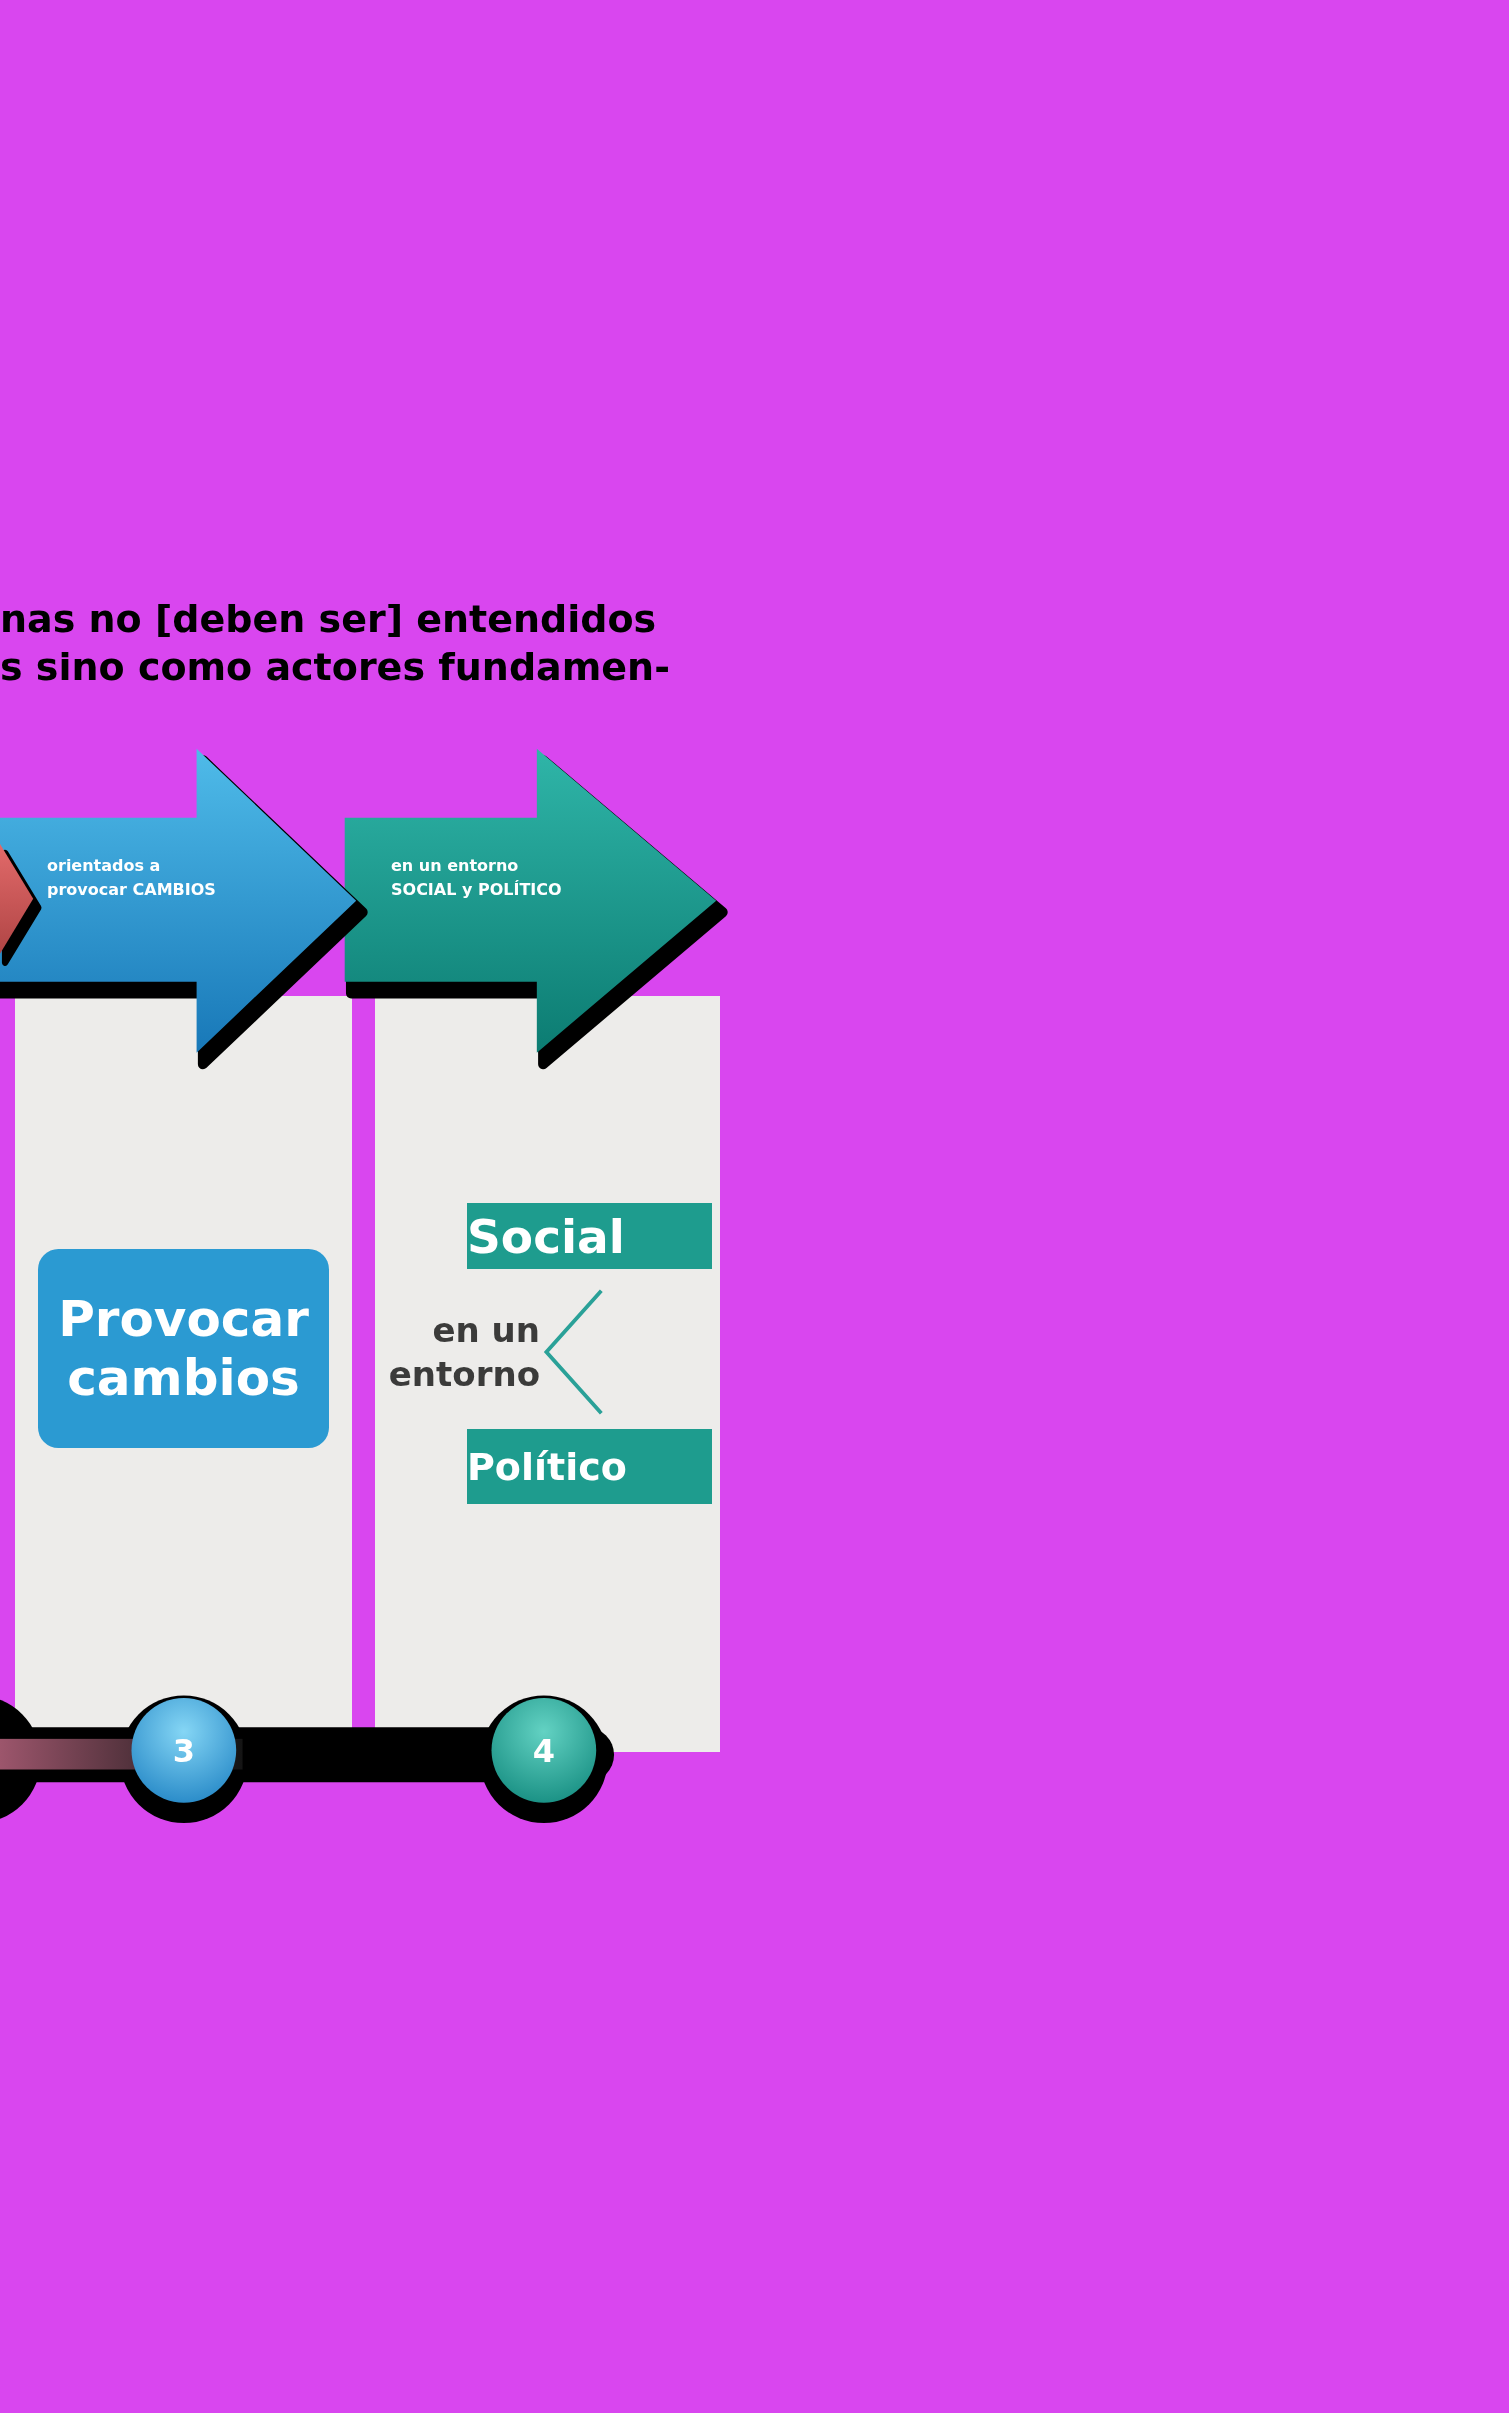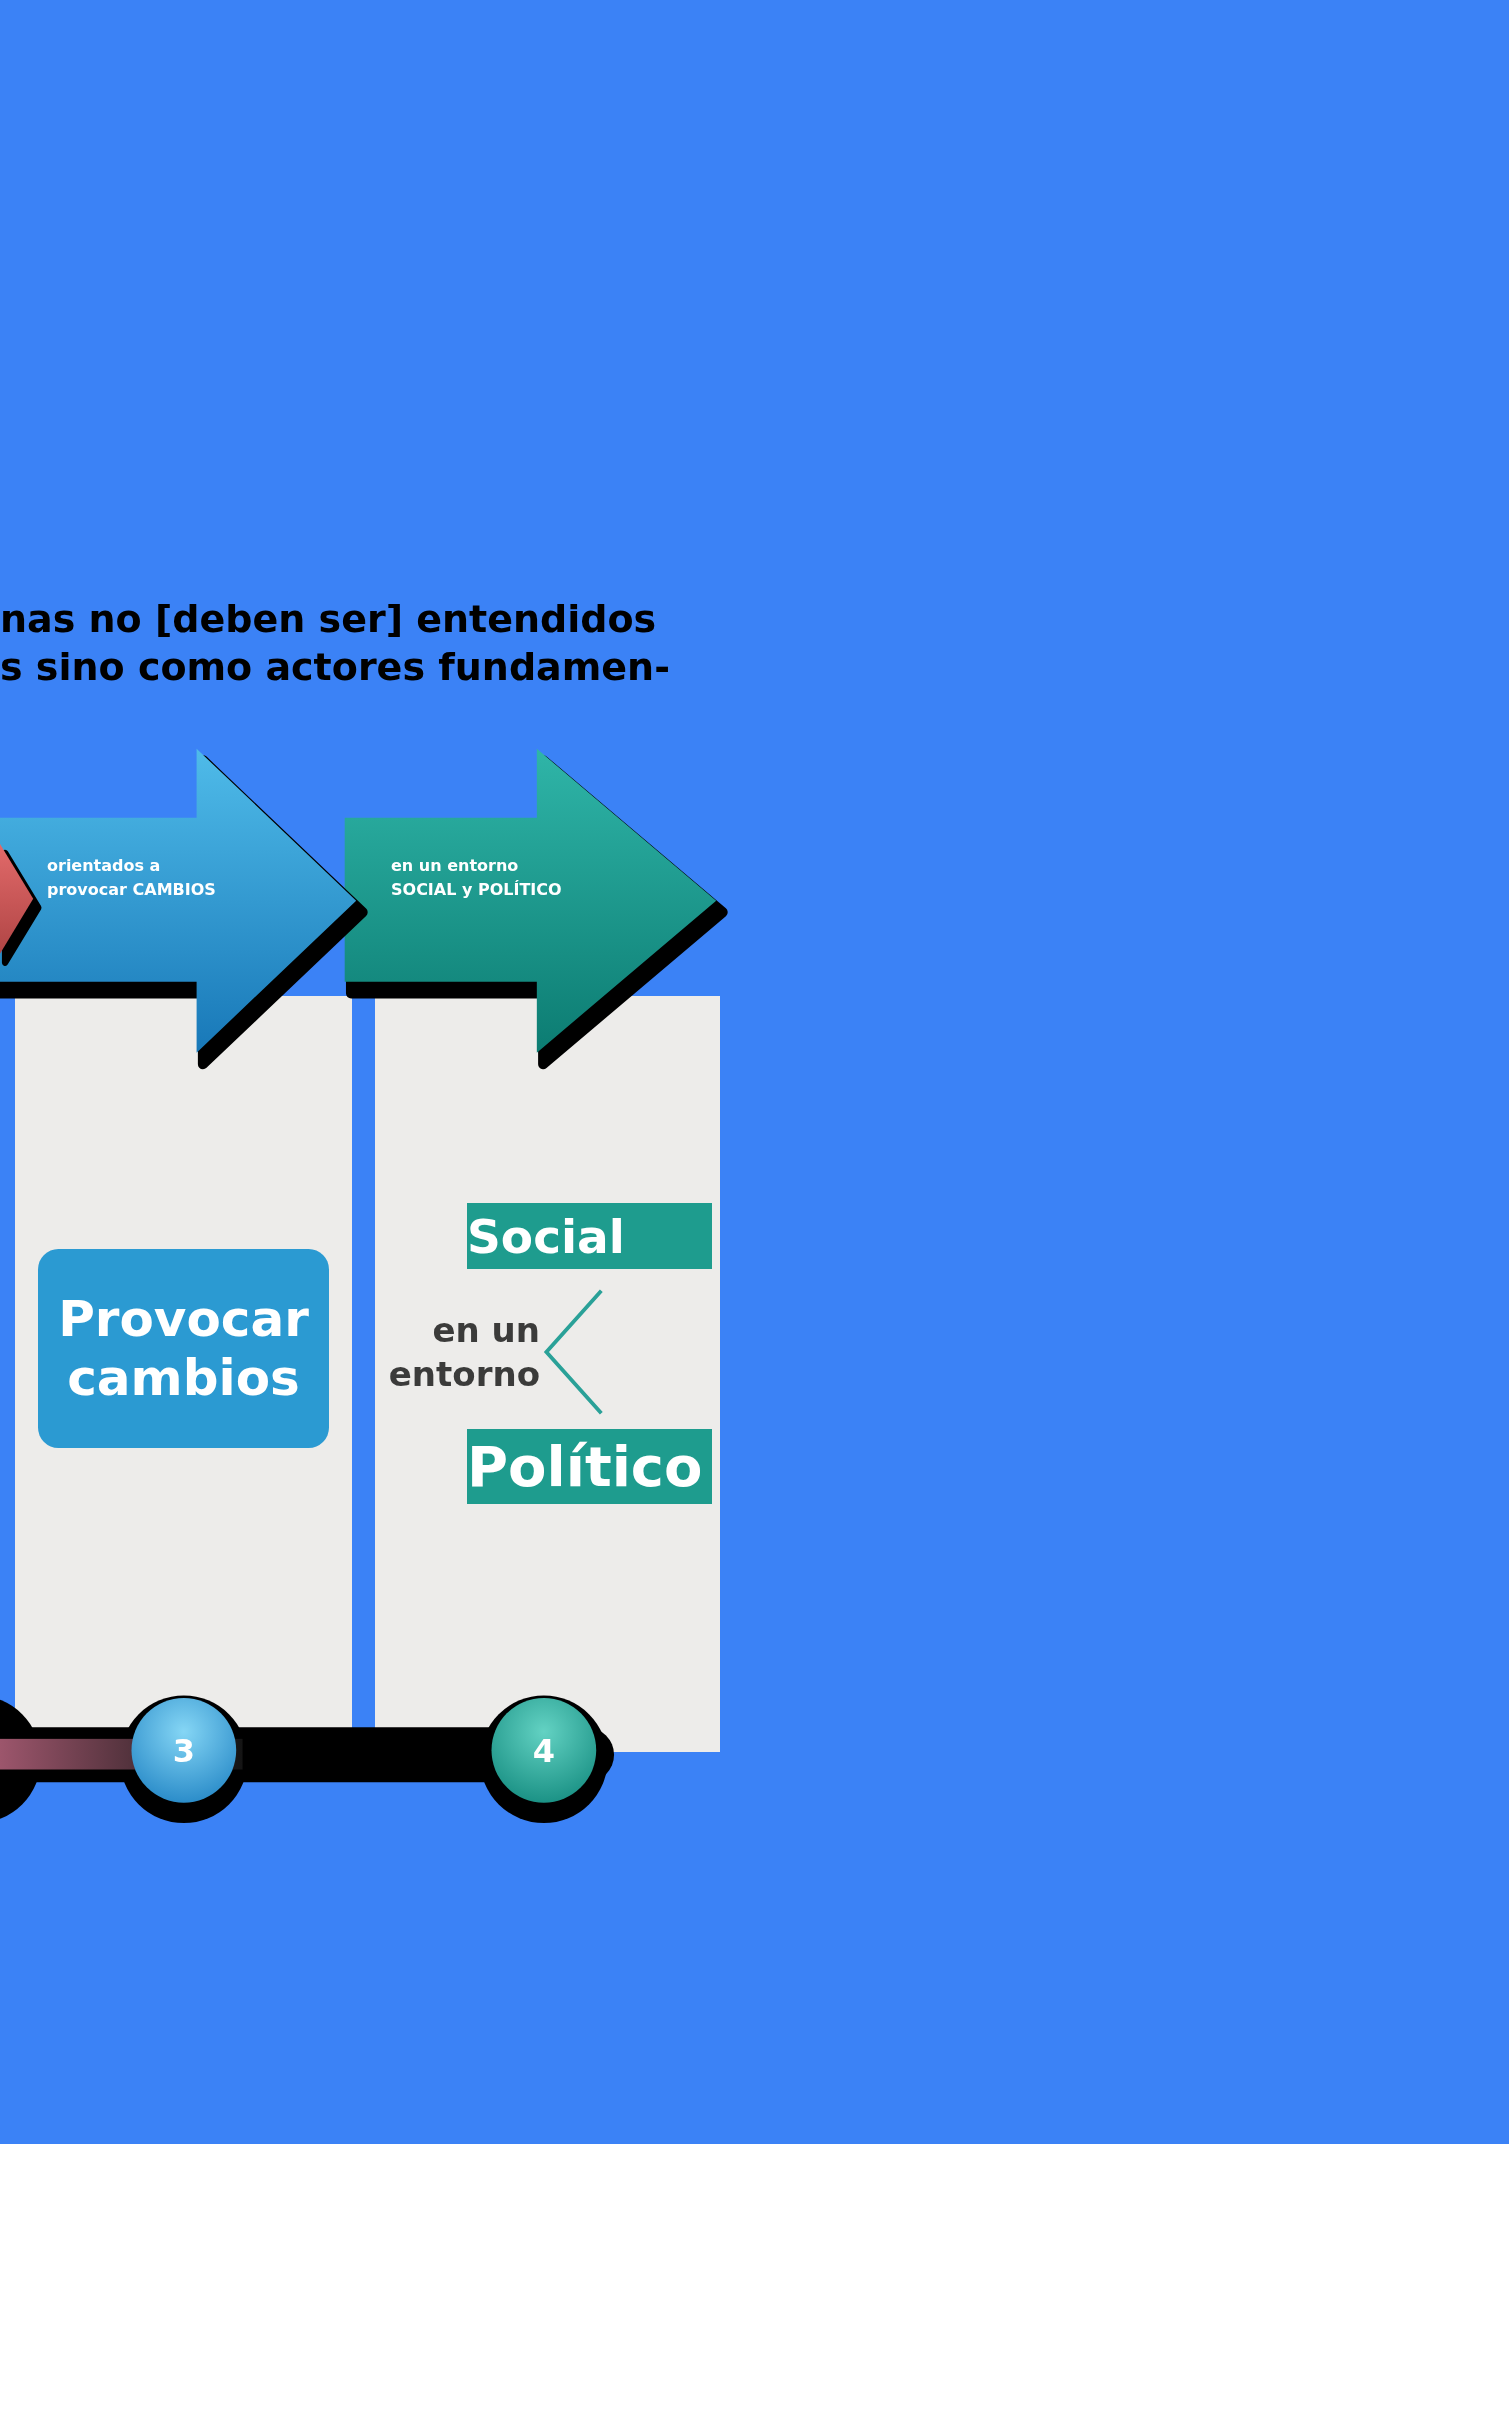--- a/index.html
+++ b/index.html
@@ -1,20 +1,20 @@
 <!DOCTYPE html>
 <html style="font-size:10.2px"><head>
 <meta charset="utf-8">
 <style>
   html,body { margin:0; padding:0; background:#ffffff; }
   .canvas {
     position:relative;
     width:1509px;
-    height:2144px;
-    background:#3b82f6;
+    height:2413px;
+    background:#d946ef;
     overflow:hidden;
     font-family:"DejaVu Sans","Liberation Sans",sans-serif;
   }
   .layer { position:absolute; left:0; top:0; }
 
   
   .quote {
     position:absolute; left:0; top:595px; width:753px;
     font-weight:bold; font-size:38px; line-height:1.27; color:#000;
     white-space:nowrap;
@@ -40,21 +40,21 @@
     color:#ffffff; font-weight:bold; font-size:50px; line-height:1.18;
     display:flex; align-items:center; justify-content:center; text-align:center;
   }
 
   
   .tag {
     position:absolute; background:#1e9c8e; color:#ffffff; font-weight:bold;
     display:flex; align-items:center; 
   }
   .tag-social   { left:467px; top:1203px; width:245px; height:66px; font-size:47px; }
-  .tag-politico { left:467px; top:1429px; width:245px; height:75px; font-size:56px; }
+  .tag-politico { left:467px; top:1429px; width:245px; height:75px; font-size:38px; }
 
   
   .connector-text {
     position:absolute; left:374px; top:1309px; width:166px;
     text-align:right; color:#3b3b3a; font-weight:bold;
     font-size:34px; line-height:1.28;
   }
 
   
   .step-number {

